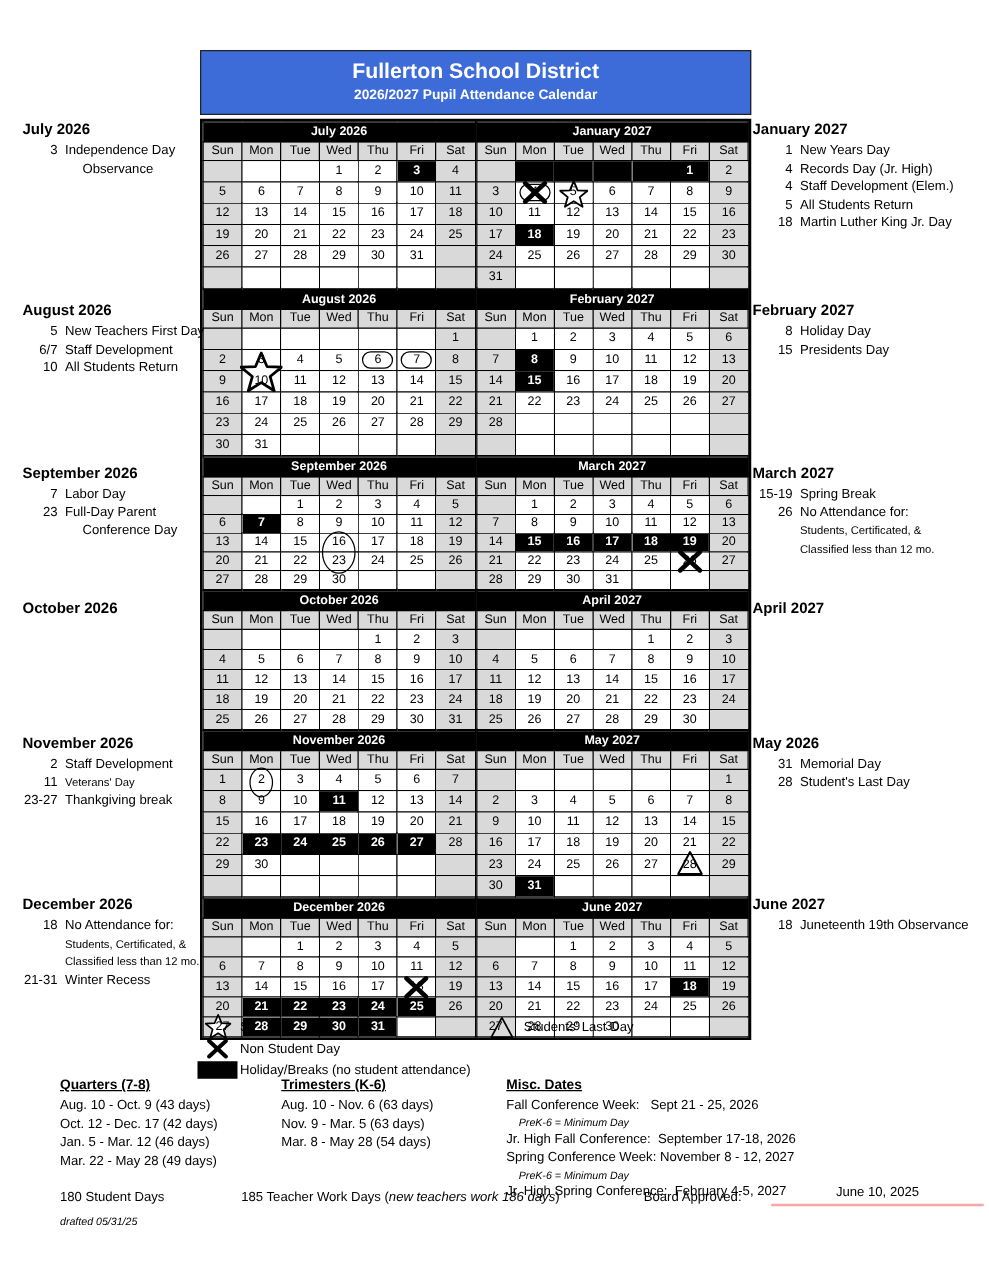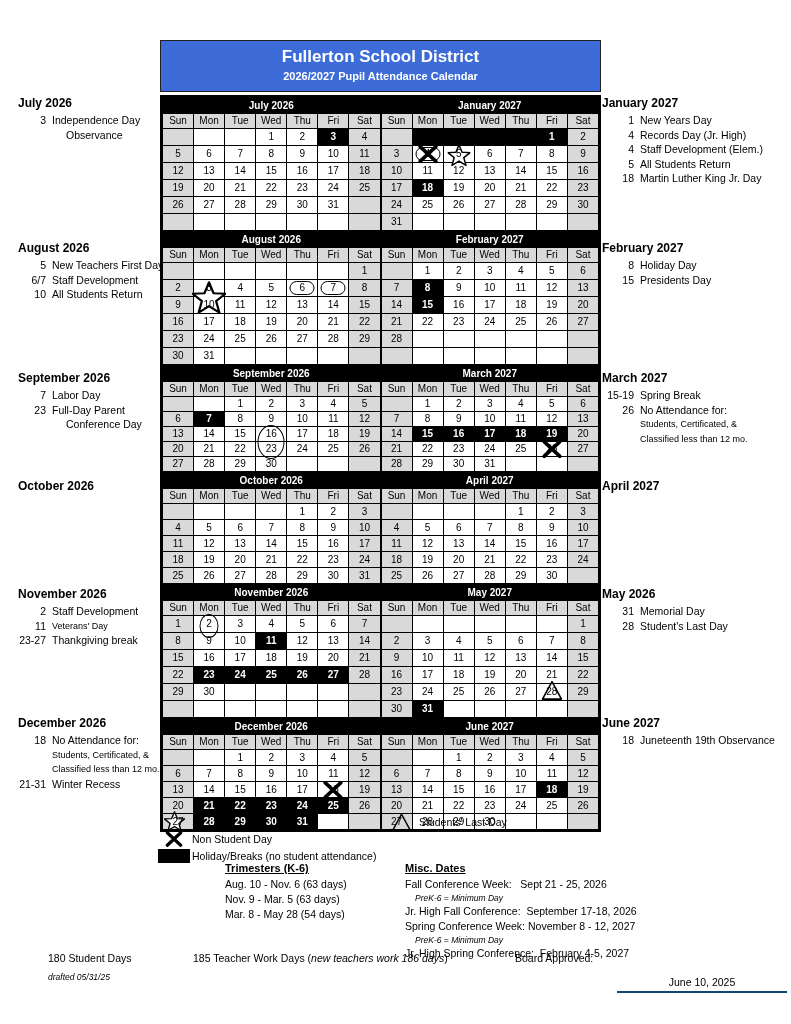--- a/index.html
+++ b/index.html
@@ -70,21 +70,21 @@
   #misc{left:405px;}
   .sec-title{font-weight:bold;text-decoration:underline;font-size:11px;margin-bottom:3px;}
   .sec-line{line-height:15px;white-space:pre;}
   .sec-line.small{font-size:8.5px;font-style:italic;padding-left:10px;line-height:12px;}
 
   
   .footer-item{position:absolute;font-size:10.5px;white-space:nowrap;}
   #footer-student{left:48px;top:952px;}
   #footer-teacher{left:193px;top:952px;}
   #footer-board{left:515px;top:952px;}
-  #footer-date{left:617px;top:976px;width:170px;text-align:center;border-bottom:2px solid #0c4a6e;padding-bottom:3px;}
+  #footer-date{left:617px;top:948px;width:170px;text-align:center;border-bottom:2px solid #fca5a5;padding-bottom:3px;}
   #footer-drafted{left:48px;top:972px;font-size:8.5px;font-style:italic;}
   .ital{font-style:italic;}
 </style>
 </head>
 <body>
 
 <div class="page">
   <div class="banner">
     <div class="banner-title">Fullerton School District</div>
     <div class="banner-subtitle">2026/2027 Pupil Attendance Calendar</div>
@@ -1102,20 +1102,29 @@
           <span class="leg-icon">
             <svg width="19" height="18" viewBox="0 0 20 19">
               <polygon points="10,1.2 19,17.8 1,17.8" fill="none" stroke="#000" stroke-width="1.5" stroke-linejoin="round"></polygon>
             </svg>
           </span>
           <span>Students' Last Day</span>
         </div>
       </div>
     </div>
 
+  <div class="section" id="quarters">
+    <div class="sec-title">Quarters (7-8)</div>
+    <div class="sec-lines">
+        <div class="sec-line">Aug. 10 - Oct. 9 (43 days)</div>
+        <div class="sec-line">Oct. 12 - Dec. 17 (42 days)</div>
+        <div class="sec-line">Jan. 5 - Mar. 12 (46 days)</div>
+        <div class="sec-line">Mar. 22 - May 28 (49 days)</div>
+      </div>
+  </div>
   <div class="section" id="trimesters">
     <div class="sec-title">Trimesters (K-6)</div>
     <div class="sec-lines">
         <div class="sec-line">Aug. 10 - Nov. 6 (63 days)</div>
         <div class="sec-line">Nov. 9 - Mar. 5 (63 days)</div>
         <div class="sec-line">Mar. 8 - May 28 (54 days)</div>
       </div>
   </div>
   <div class="section" id="misc">
     <div class="sec-title">Misc. Dates</div>

